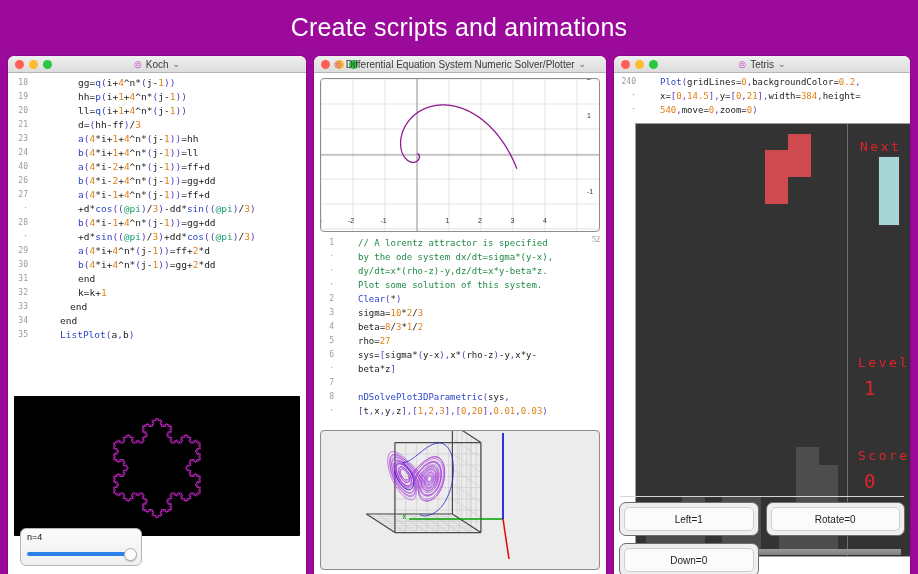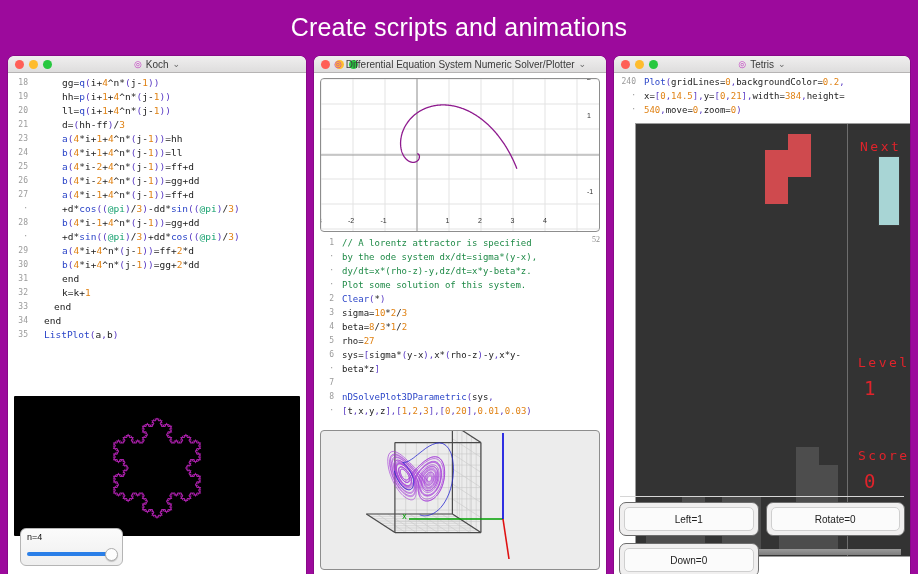--- a/index.html
+++ b/index.html
@@ -34,21 +34,21 @@
   .title-center {
     position:absolute; left:0; right:0; top:0; bottom:0;
     display:flex; align-items:center; justify-content:center;
     gap:4px; font-size:10px; color:#3a3a3a; pointer-events:none;
   }
   .doc-icon { color:#c23cc2; font-size:9px; }
   .chev { color:#6a6a6a; font-size:9px; }
 
   
   .code { font-family:"DejaVu Sans Mono", monospace; }
-  .code-row { display:flex; align-items:flex-start; }
+  .code-row { display:flex; align-items:flex-start;gap:16px; }
   .gut {
     width:22px; flex:0 0 22px; text-align:right; padding-right:4px;
     color:#9a9a9a; font-size:8px; user-select:none; line-height:14px;
   }
   .codeline { flex:1; white-space:pre; line-height:14px; }
 
   
   .tk-plain { color:#222; }
   .tk-fn    { color:#2b45c8; }
   .tk-num   { color:#e08214; }
@@ -60,21 +60,21 @@
   #win-koch { left:8px; top:56px; width:298px; height:518px; }
   #koch-code {
     padding:3px 0 0 2px; font-size:9.5px; height:319px; overflow:hidden;
     background:#fff;
   }
   #koch-plot {
     margin:4px 6px 0 6px; height:140px; background:#000;
     position:relative; border-radius:1px;
   }
   #koch-slider-wrap {
-    position:absolute; left:12px; bottom:8px; width:103px; height:38px;
+    position:absolute; left:12px; bottom:8px; width:122px; height:38px;
     background:linear-gradient(#fbfbfb,#efefef);
     border:1px solid #b5b5b5; border-radius:6px;
   }
   #koch-slider-label { font-size:9px; color:#111; padding:3px 0 0 6px; font-family:"Liberation Sans",sans-serif; }
   .slider-track {
     position:absolute; left:6px; right:8px; bottom:9px; height:4px;
     background:#2a7fe8; border-radius:2px;
   }
   .slider-knob {
     position:absolute; right:4px; bottom:4px; width:13px; height:13px;
@@ -189,21 +189,21 @@
       </div>
       <div class="code-row">
         <div class="gut">23</div>
         <div class="codeline" style="padding-left: 30px;"><span class="tk-fn">a</span><span class="tk-op">(</span><span class="tk-num">4</span><span class="tk-plain">*</span><span class="tk-plain">i</span><span class="tk-plain">+</span><span class="tk-num">1</span><span class="tk-plain">+</span><span class="tk-num">4</span><span class="tk-plain">^</span><span class="tk-plain">n</span><span class="tk-plain">*</span><span class="tk-op">(</span><span class="tk-plain">j</span><span class="tk-plain">-</span><span class="tk-num">1</span><span class="tk-op">)</span><span class="tk-op">)</span><span class="tk-plain">=</span><span class="tk-plain">hh</span></div>
       </div>
       <div class="code-row">
         <div class="gut">24</div>
         <div class="codeline" style="padding-left: 30px;"><span class="tk-fn">b</span><span class="tk-op">(</span><span class="tk-num">4</span><span class="tk-plain">*</span><span class="tk-plain">i</span><span class="tk-plain">+</span><span class="tk-num">1</span><span class="tk-plain">+</span><span class="tk-num">4</span><span class="tk-plain">^</span><span class="tk-plain">n</span><span class="tk-plain">*</span><span class="tk-op">(</span><span class="tk-plain">j</span><span class="tk-plain">-</span><span class="tk-num">1</span><span class="tk-op">)</span><span class="tk-op">)</span><span class="tk-plain">=</span><span class="tk-plain">ll</span></div>
       </div>
       <div class="code-row">
-        <div class="gut">25</div>
+        <div class="gut">40</div>
         <div class="codeline" style="padding-left: 30px;"><span class="tk-fn">a</span><span class="tk-op">(</span><span class="tk-num">4</span><span class="tk-plain">*</span><span class="tk-plain">i</span><span class="tk-plain">-</span><span class="tk-num">2</span><span class="tk-plain">+</span><span class="tk-num">4</span><span class="tk-plain">^</span><span class="tk-plain">n</span><span class="tk-plain">*</span><span class="tk-op">(</span><span class="tk-plain">j</span><span class="tk-plain">-</span><span class="tk-num">1</span><span class="tk-op">)</span><span class="tk-op">)</span><span class="tk-plain">=</span><span class="tk-plain">ff</span><span class="tk-plain">+</span><span class="tk-plain">d</span></div>
       </div>
       <div class="code-row">
         <div class="gut">26</div>
         <div class="codeline" style="padding-left: 30px;"><span class="tk-fn">b</span><span class="tk-op">(</span><span class="tk-num">4</span><span class="tk-plain">*</span><span class="tk-plain">i</span><span class="tk-plain">-</span><span class="tk-num">2</span><span class="tk-plain">+</span><span class="tk-num">4</span><span class="tk-plain">^</span><span class="tk-plain">n</span><span class="tk-plain">*</span><span class="tk-op">(</span><span class="tk-plain">j</span><span class="tk-plain">-</span><span class="tk-num">1</span><span class="tk-op">)</span><span class="tk-op">)</span><span class="tk-plain">=</span><span class="tk-plain">gg</span><span class="tk-plain">+</span><span class="tk-plain">dd</span></div>
       </div>
       <div class="code-row">
         <div class="gut">27</div>
         <div class="codeline" style="padding-left: 30px;"><span class="tk-fn">a</span><span class="tk-op">(</span><span class="tk-num">4</span><span class="tk-plain">*</span><span class="tk-plain">i</span><span class="tk-plain">-</span><span class="tk-num">1</span><span class="tk-plain">+</span><span class="tk-num">4</span><span class="tk-plain">^</span><span class="tk-plain">n</span><span class="tk-plain">*</span><span class="tk-op">(</span><span class="tk-plain">j</span><span class="tk-plain">-</span><span class="tk-num">1</span><span class="tk-op">)</span><span class="tk-op">)</span><span class="tk-plain">=</span><span class="tk-plain">ff</span><span class="tk-plain">+</span><span class="tk-plain">d</span></div>
       </div>

